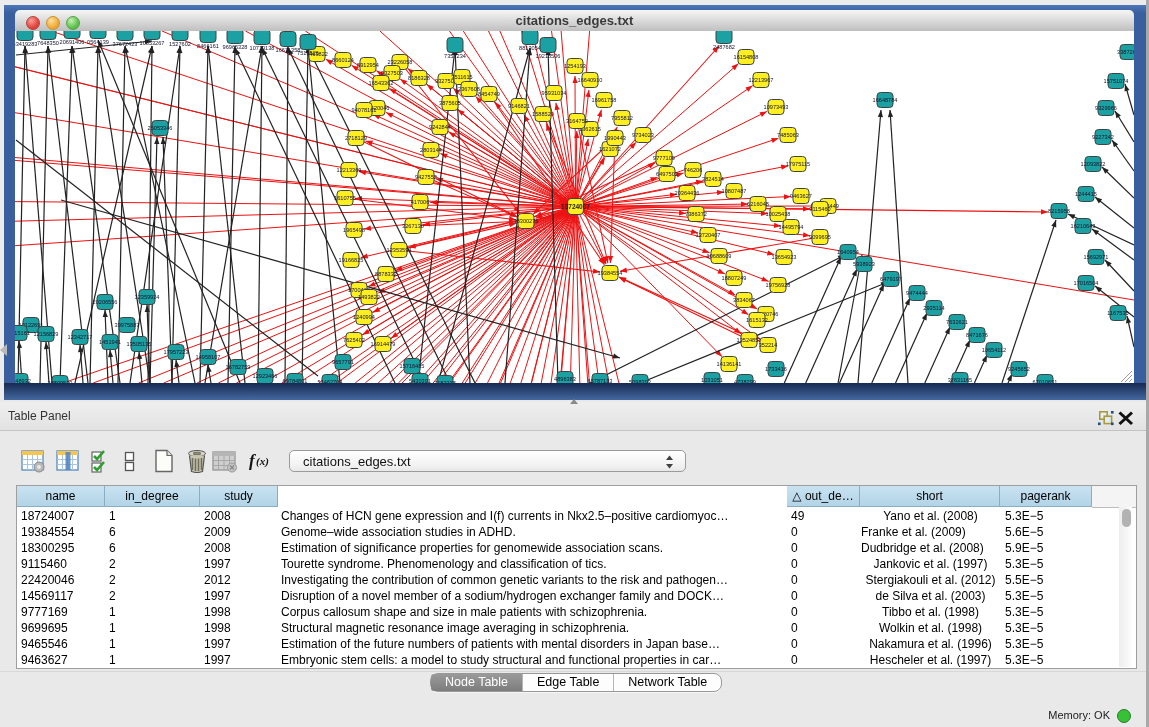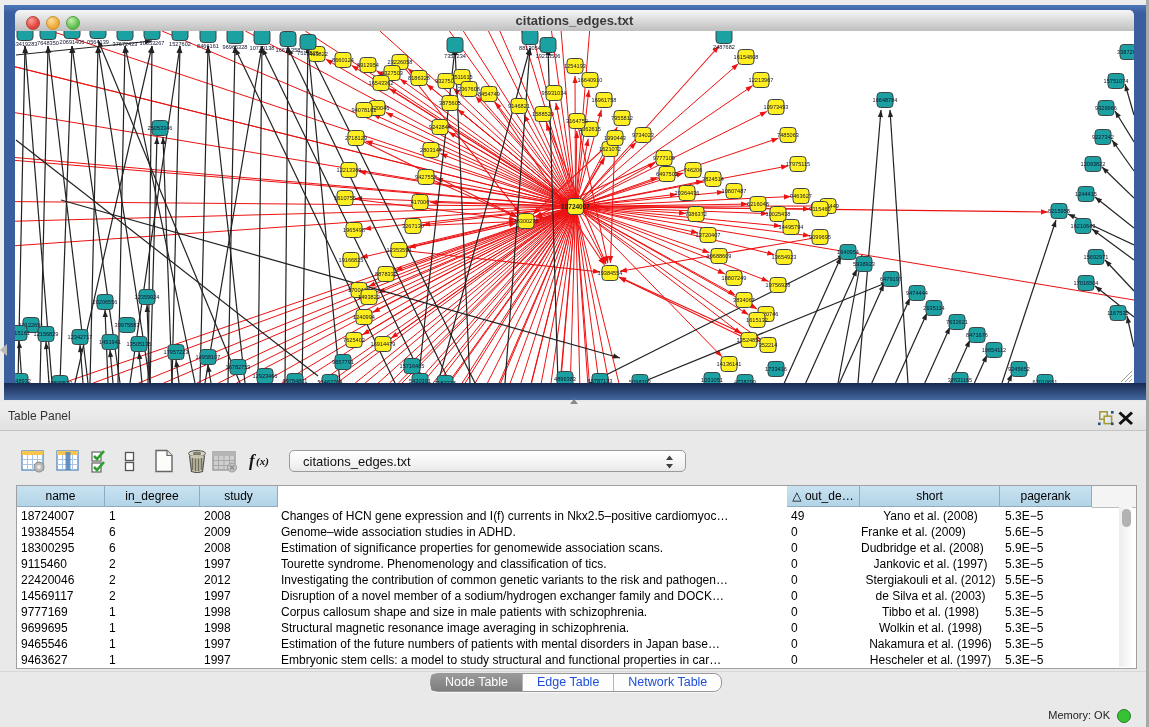--- a/index.html
+++ b/index.html
@@ -31,21 +31,21 @@
 .hd{position:absolute;top:0;height:21px;background:linear-gradient(#c9e2f2,#b2d4e6);
  border-right:1px solid #89aec4;border-bottom:1px solid #89aec4;box-sizing:border-box;
  font-size:12px;color:#000;text-align:center;line-height:21px;overflow:hidden}
 .row{position:absolute;left:0;width:1103px;height:16px;font-size:12px;color:#000;white-space:nowrap}
 .c{position:absolute;top:1px;overflow:hidden;white-space:nowrap}
 #sbar{position:absolute;left:1102px;top:21px;width:13px;height:160px;background:linear-gradient(90deg,#ededed,#fdfdfd)}
 #sthumb{position:absolute;left:2.5px;top:2px;width:9px;height:18px;border-radius:5px;background:#b2b2b2}
 
 #seg{position:absolute;left:430px;top:273px;height:17px;border:1px solid #989898;border-radius:8px;
  background:#fdfdfd;box-shadow:0 1px 0 rgba(255,255,255,.6)}
-.sg{float:left;height:17px;line-height:17px;font-size:12.5px;padding:0 14px;color:#1d4ed8}
+.sg{float:left;height:17px;line-height:17px;font-size:12.5px;padding:0 14px;color:#000000}
 .sg.sel{background:linear-gradient(#9a9a9a,#7d7d7d);color:#fff;border-radius:3px 0 0 3px}
 .sg+.sg{border-left:1px solid #b5b5b5}
 #mem{position:absolute;right:36px;top:309px;font-size:11px;color:#222}
 </style></head>
 <body>
 <div id="frame"></div>
 <div id="framebot"></div>
 <div id="titlebar">
  <div id="title">citations_edges.txt</div>
  <div class="tl" style="left:11px;background:radial-gradient(circle at 35% 30%,#f8a09a,#e3453c 60%,#c33a32);border:1px solid #b5423a"></div>

